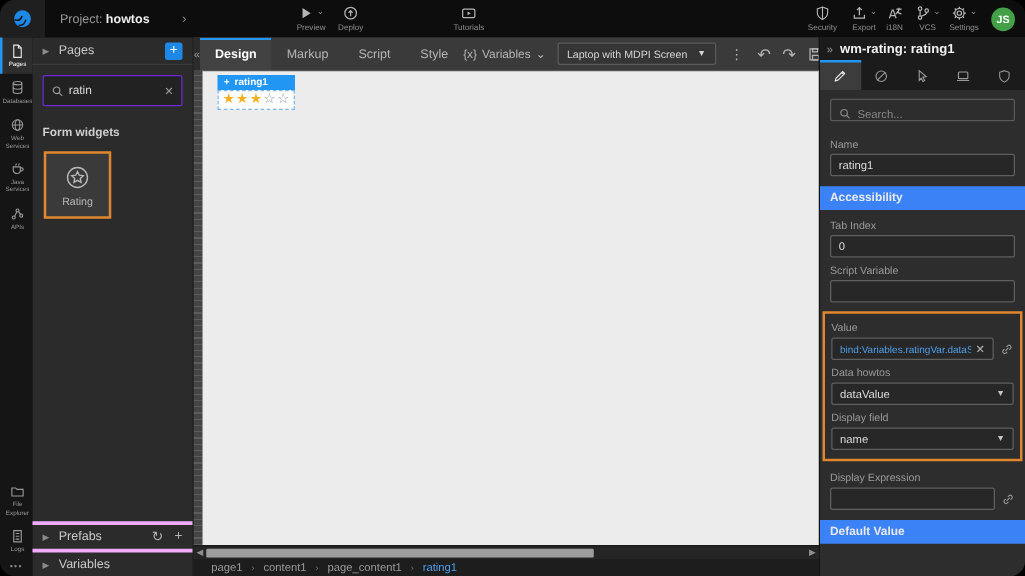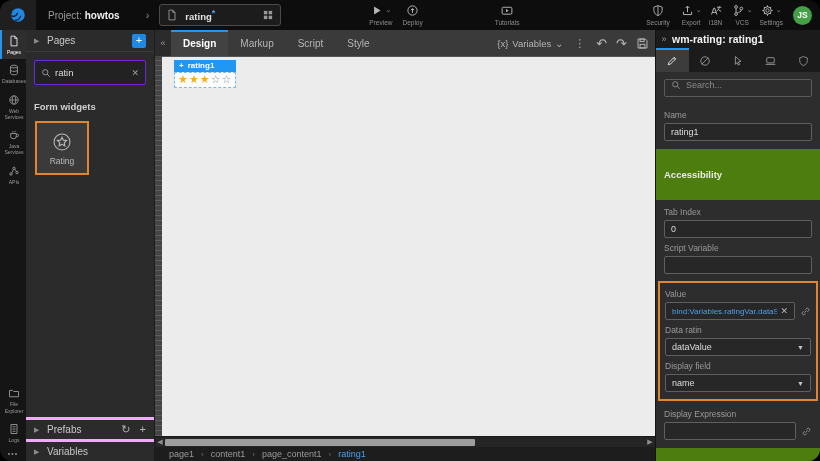--- a/index.html
+++ b/index.html
@@ -81,24 +81,24 @@
 
   
   .rpanel { width:165px; flex:0 0 165px; background:#2d2d2d; border-left:1px solid #141414; display:flex; flex-direction:column; overflow:hidden; }
   .rp-header { height:18px; flex:0 0 18px; background:#1b1b1b; display:flex; align-items:center; }
   .rp-collapse { width:16px; color:#9a9a9a; font-size:9px; text-align:center; }
   .rp-title { font-size:10.5px; font-weight:bold; color:#f2f2f2; }
   .rp-tabs { height:24px; flex:0 0 24px; background:#1b1b1b; display:flex; }
   .rp-tab { flex:1; display:flex; align-items:center; justify-content:center; border-top:2px solid transparent; }
   .rp-tab.active { background:#3c3c3c; border-top:2px solid #2196f3; }
   .rp-body { flex:1; padding:7px 8px; overflow:hidden; display:flex; flex-direction:column; }
-  .rp-search { height:18px; flex:0 0 18px; border:1px solid #5a5a5a; border-radius:2px; display:flex; align-items:flex-start; gap:5px; padding:0 6px; color:#8a8a8a; font-size:9px; margin-bottom:8px; }
+  .rp-search { height:18px; flex:0 0 18px; border:1px solid #5a5a5a; border-radius:2px; display:flex; align-items:flex-end; gap:5px; padding:0 6px; color:#8a8a8a; font-size:9px; margin-bottom:8px; }
   .fld-label { font-size:8.5px; color:#9a9a9a; margin:5px 0 3px; }
   .fld-input { height:18px; flex:0 0 18px; background:#272727; border:1px solid #5f5f5f; border-radius:2px; color:#ddd; font-size:9px; display:flex; align-items:center; padding:0 6px; }
-  .sec-bar { background:#4d7c0f; margin:8px -8px 2px; padding:20px 8px; font-size:9.5px; font-weight:bold; color:#eaeaea; }
+  .sec-bar { background:#3b82f6; margin:8px -8px 2px; padding:4px 8px; font-size:9.5px; font-weight:bold; color:#eaeaea; }
   .hl-group { border:2px solid #e0862e; margin:7px -6px 3px; padding:1px 5px 7px; }
   .bind-row { display:flex; align-items:center; gap:5px; }
   .bind-row .fld-input { flex:1; min-width:0; }
   .bind-val { flex:1; color:#4d9fec; font-size:8px; white-space:nowrap; overflow:hidden; }
   .in-clear { color:#b5b5b5; font-size:9px; margin-left:3px; }
   .select-caret { margin-left:auto; color:#c5c5c5; font-size:7px; }
 </style>
 </head>
 <body>
 
@@ -111,33 +111,20 @@
         <path d="M3.5 13c4 2 7-0.5 8-4" stroke="#0d0d0d" stroke-width="1.6" fill="none"></path>
         <path d="M8 19c4 0.5 7-2.5 7.5-6" stroke="#0d0d0d" stroke-width="1.4" fill="none"></path>
       </svg>
     </div>
     <div class="proj">
       <span>Project:</span>
       <b>howtos</b>
     </div>
     <span class="tb-chev">›</span>
 
-    <div class="page-tab">
-      <svg class="ic" width="12" height="12" viewBox="0 0 16 16" stroke="#9a9a9a" fill="none" stroke-width="1.2">
-        <path d="M4 1.5h5l3 3V14.5H4z"></path>
-          <path d="M9 1.5v3h3"></path>
-      </svg>
-      <span class="name"><span>rating</span><span class="dirty">*</span></span>
-      <svg class="ic" width="12" height="12" viewBox="0 0 16 16" fill="#9a9a9a">
-        <rect x="2.5" y="2.5" width="4.6" height="4.6"></rect>
-          <rect x="8.9" y="2.5" width="4.6" height="4.6"></rect>
-        <rect x="2.5" y="8.9" width="4.6" height="4.6"></rect>
-          <rect x="8.9" y="8.9" width="4.6" height="4.6"></rect>
-      </svg>
-    </div>
 
     <div class="tb-action" style="margin-left:88px">
       <span class="row">
           <svg class="ic" width="13" height="13" viewBox="0 0 16 16">
             <path d="M5 3l8 5-8 5z" fill="#b5b5b5"></path>
           </svg>
           <span class="cv">⌄</span>
         </span>
       <span class="lbl">Preview</span>
     </div>
@@ -319,20 +306,24 @@
         <div class="ctab active">Design</div>
         <div class="ctab">Markup</div>
         <div class="ctab">Script</div>
         <div class="ctab">Style</div>
         <div class="ct-right">
           <span class="vars">
             <span>{x}</span>
             <span>Variables</span>
             <span class="cv">⌄</span>
           </span>
+          <span class="dev-select">
+            <span>Laptop with MDPI Screen</span>
+            <span style="font-size:7px">▼</span>
+          </span>
           <span class="kebab">⋮</span>
           <span class="uicon">↶</span>
           <span class="uicon">↷</span>
           <svg class="ic" width="13" height="13" viewBox="0 0 16 16" stroke="#b5b5b5" fill="none" stroke-width="1.2">
               <path d="M2.5 2.5h9l2 2v9h-11z"></path>
               <rect x="5" y="9" width="6" height="4.5"></rect>
               <rect x="5" y="2.5" width="5" height="3"></rect>
             </svg>
         </div>
       </div>
@@ -434,21 +425,21 @@
             <div class="fld-input">
               <span class="bind-val">bind:Variables.ratingVar.dataSet</span>
               <span class="in-clear">✕</span>
             </div>
             <svg class="ic" width="11" height="11" viewBox="0 0 16 16" stroke="#9a9a9a" fill="none" stroke-width="1.3">
                 <path d="M6.3 9.7l3.4-3.4"></path>
                 <path d="M5.2 7.6L3.6 9.2a2.3 2.3 0 0 0 3.2 3.2L8.4 10.8"></path>
                 <path d="M10.8 8.4l1.6-1.6a2.3 2.3 0 0 0-3.2-3.2L7.6 5.2"></path>
               </svg>
           </div>
-          <div class="fld-label">Data ratin</div>
+          <div class="fld-label">Data howtos</div>
           <div class="fld-input">
             <span>dataValue</span>
             <span class="select-caret">▼</span>
           </div>
           <div class="fld-label">Display field</div>
           <div class="fld-input">
             <span>name</span>
             <span class="select-caret">▼</span>
           </div>
         </div>

